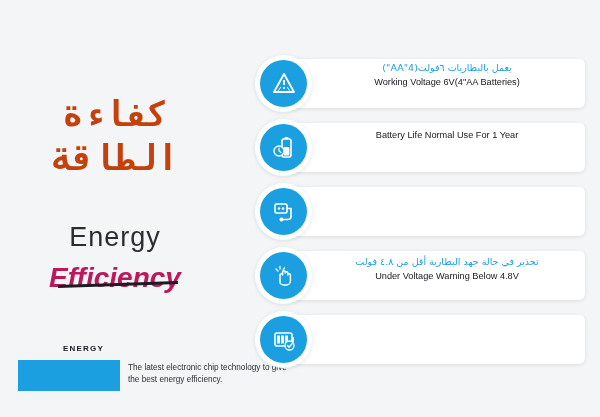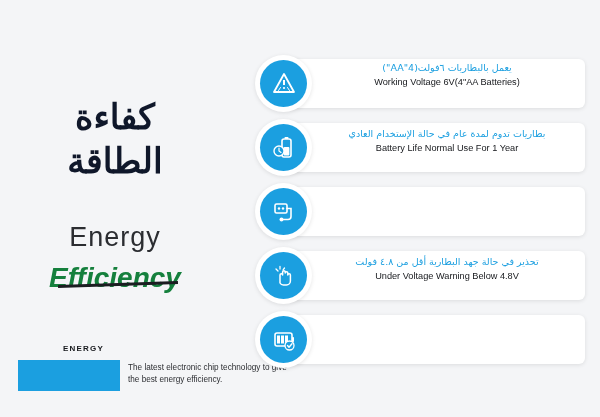--- a/index.html
+++ b/index.html
@@ -28,45 +28,45 @@
     top: 0;
     width: 248px;
     height: 417px;
   }
   .arabic-title {
     position: absolute;
     left: 0;
     top: 96px;
     width: 230px;
     text-align: center;
-    color: #0f172a;
+    color: #c2410c;
     font-size: 35px;
     font-weight: bold;
     line-height: 1.25;
     direction: rtl;
-    font-family: Liberation Serif, serif;
+    font-family: Liberation Mono, monospace;
   }
   .energy-word {
     position: absolute;
     left: 0;
     top: 222px;
     width: 230px;
     text-align: center;
     color: #2b2d31;
     font-size: 27px;
     letter-spacing: 1px;
     font-weight: 400;
   }
   .efficiency-word {
     position: absolute;
     left: 0;
     top: 262px;
     width: 230px;
     text-align: center;
-    color: #15803d;
+    color: #be185d;
     font-size: 28px;
     font-weight: bold;
     font-style: italic;
     letter-spacing: 0px;
   }
   .efficiency-strike {
     position: absolute;
     left: 58px;
     top: 283px;
     width: 120px;
@@ -226,21 +226,20 @@
           <svg width="26" height="26" viewBox="0 0 26 26">
             <rect x="11" y="4" width="9" height="18" rx="2" fill="none" stroke="#ffffff" stroke-width="1.6"></rect>
             <rect x="13.5" y="2" width="4" height="2" rx="0.8" fill="#ffffff"></rect>
             <rect x="12.6" y="12" width="5.8" height="8.4" rx="1" fill="#ffffff"></rect>
             <circle cx="8" cy="16" r="5" fill="#1b9fe0" stroke="#ffffff" stroke-width="1.4"></circle>
             <path d="M8 13 v3 l2 1.4" stroke="#ffffff" stroke-width="1.2" fill="none" stroke-linecap="round"></path>
           </svg>
         </div>
       </div>
       <div class="feature-text">
-        <div class="feature-ar">بطاريات تدوم لمدة عام في حالة الإستخدام العادي</div>
         <div class="feature-en">Battery Life Normal Use For 1 Year</div>
       </div>
     </div>
 
     <div class="feature-row row-3">
       <div class="feature-card"></div>
       <div class="feature-icon-wrap">
         <div class="feature-icon-ring"></div>
         <div class="feature-icon-disc">
           <svg width="26" height="26" viewBox="0 0 26 26">

